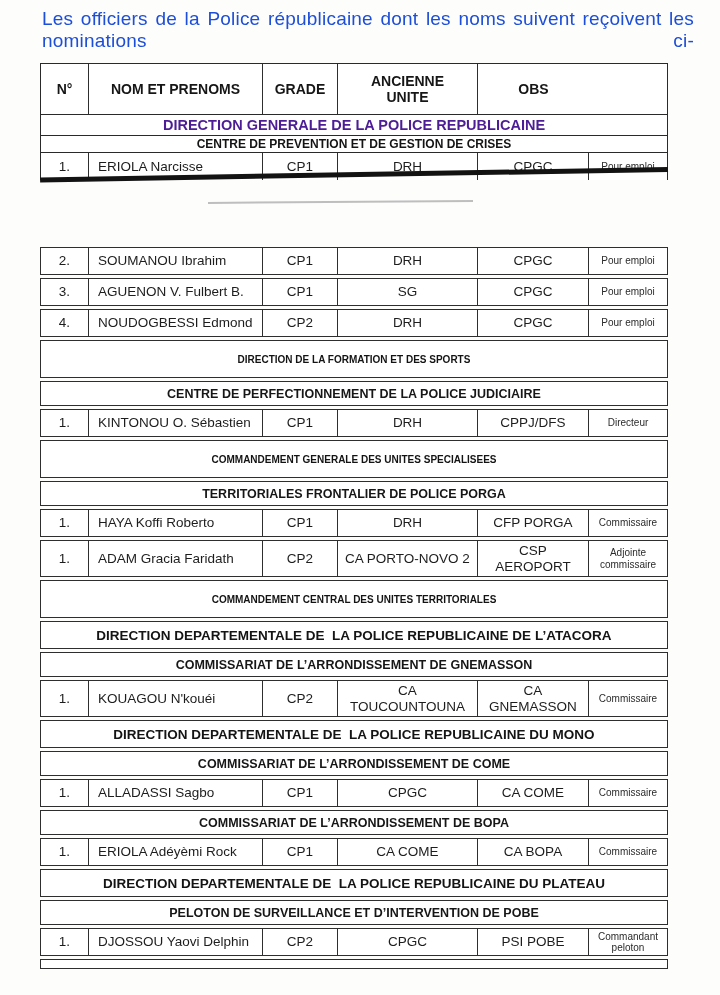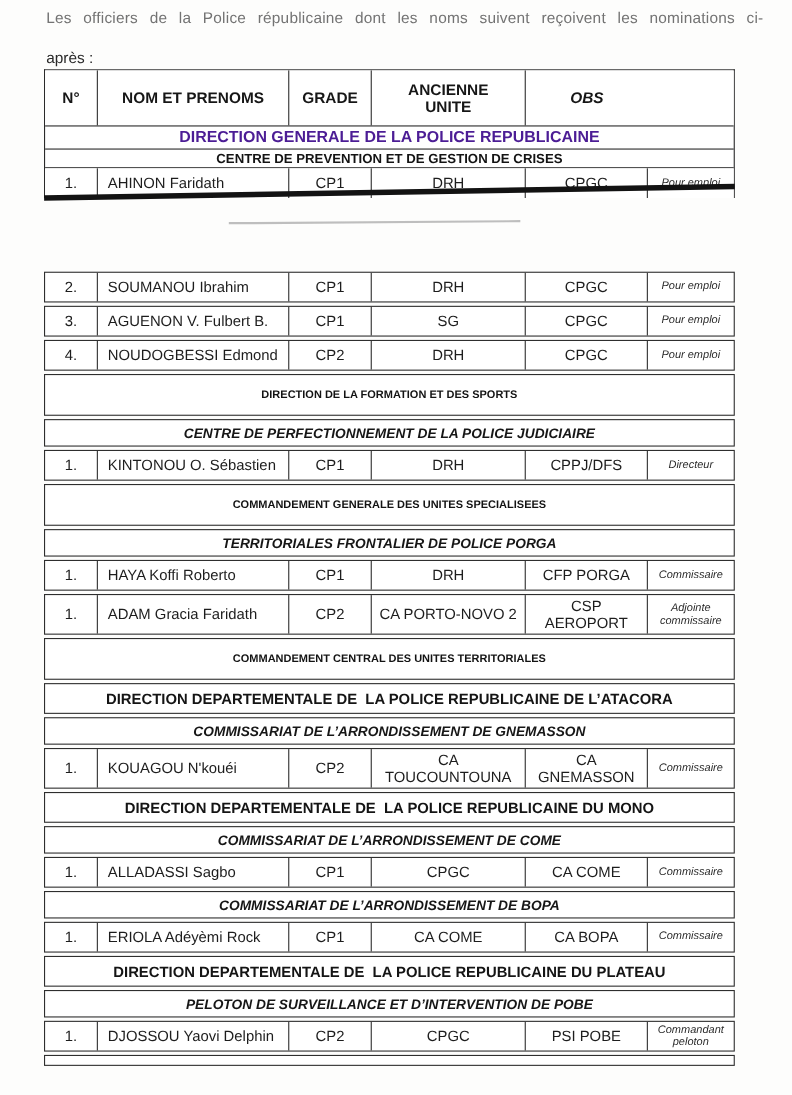--- a/index.html
+++ b/index.html
@@ -7,41 +7,41 @@
   body {
     position:relative;
     background:#fdfdfc;
     overflow:hidden;
     font-family:"Liberation Sans","DejaVu Sans",sans-serif;
     color:#1d1d1d;
   }
   
   .intro { position:absolute; left:42px; top:8px; width:652px; }
   .intro-line1 {
-    font-size:14px; letter-spacing:.2px; color:#737373;
+    font-size:19px; letter-spacing:.2px; color:#1d4ed8;
     text-align:justify; text-align-last:justify; word-spacing:1.5px;
   }
   .intro-line2 { font-size:14px; color:#2a2a2a; margin-top:20px; }
 
   
   .grid-row {
     display:grid;
     grid-template-columns:48px 174px 75px 140px 111px 1fr;
     align-items:stretch;
     background:#fff;
   }
   .cell {
     display:flex; align-items:center; justify-content:center;
     border-right:1.5px solid #2e2e2e;
     padding:2px 4px;
     font-size:13.5px;
     text-align:center;
     line-height:1.15;
   }
-  .cell:last-child { border-right:none;font-style:italic; }
+  .cell:last-child { border-right:none; }
   .c-name { justify-content:flex-start; text-align:left; padding-left:9px; }
   .c-obs { font-size:10px; color:#2b2b2b; line-height:1.15; padding:1px 5px; }
 
   
   .table1 {
     position:absolute; left:40px; top:63px; width:628px;
     border:1.5px solid #2a2a2a; border-bottom:none;
     background:#fff;
   }
   .table1 .hdr { height:51px; border-bottom:1.5px solid #2a2a2a; }
@@ -79,21 +79,20 @@
   .band.row-tall { min-height:34px; }
   .band.sec-lg {
     min-height:38px; display:flex; align-items:center; justify-content:center;
     font-weight:bold; font-size:10px; color:#131313; white-space:pre-wrap;
     text-align:center;
   }
   .band.sec-sub {
     min-height:25px; display:flex; align-items:center; justify-content:center;
     font-weight:bold; font-size:12.5px; color:#161616; white-space:pre-wrap;
     text-align:center;
-    font-style:italic;
   }
   .band.sec-strong {
     min-height:28px; display:flex; align-items:center; justify-content:center;
     font-weight:bold; font-size:13.5px; color:#141414; white-space:pre-wrap;
   }
   .band.partial { height:10px; margin-bottom:0; }
 </style>
 </head>
 <body>
 
@@ -107,21 +106,21 @@
     <div class="cell">N°</div>
     <div class="cell">NOM ET PRENOMS</div>
     <div class="cell">GRADE</div>
     <div class="cell hdr-2line">ANCIENNE UNITE</div>
     <div class="cell">OBS</div>
   </div>
   <div class="t1-section">DIRECTION GENERALE DE LA POLICE REPUBLICAINE</div>
   <div class="t1-sub">CENTRE DE PREVENTION ET DE GESTION DE CRISES</div>
   <div class="grid-row t1-row">
     <div class="cell">1.</div>
-    <div class="cell c-name">AHINON Faridath</div>
+    <div class="cell c-name">ERIOLA Narcisse</div>
     <div class="cell">CP1</div>
     <div class="cell">DRH</div>
     <div class="cell">CPGC</div>
     <div class="cell c-obs">Pour emploi</div>
   </div>
 </div>
 <div class="t1-wedge"></div>
 <div class="smudge"></div>
 
 <div class="block2">

